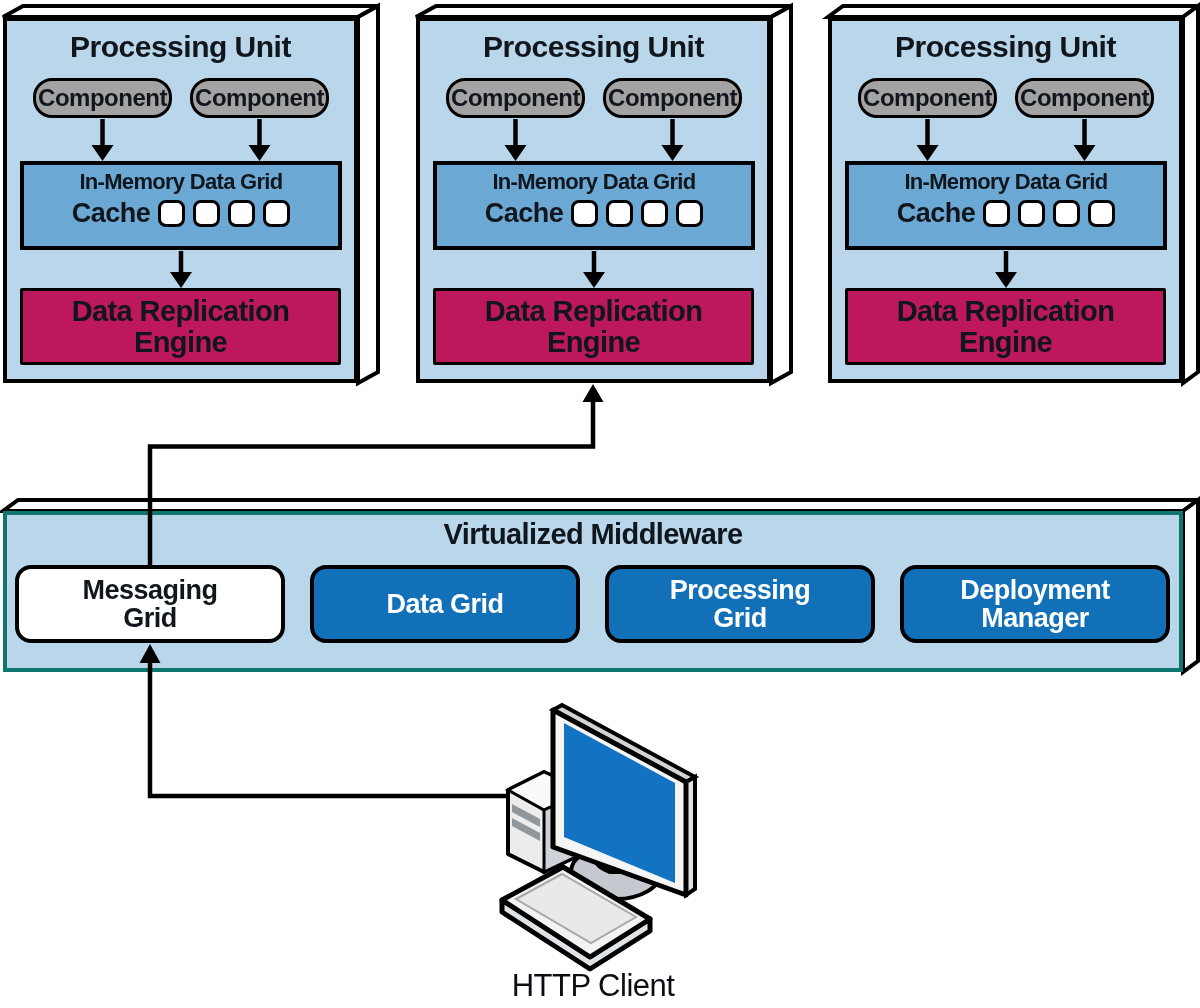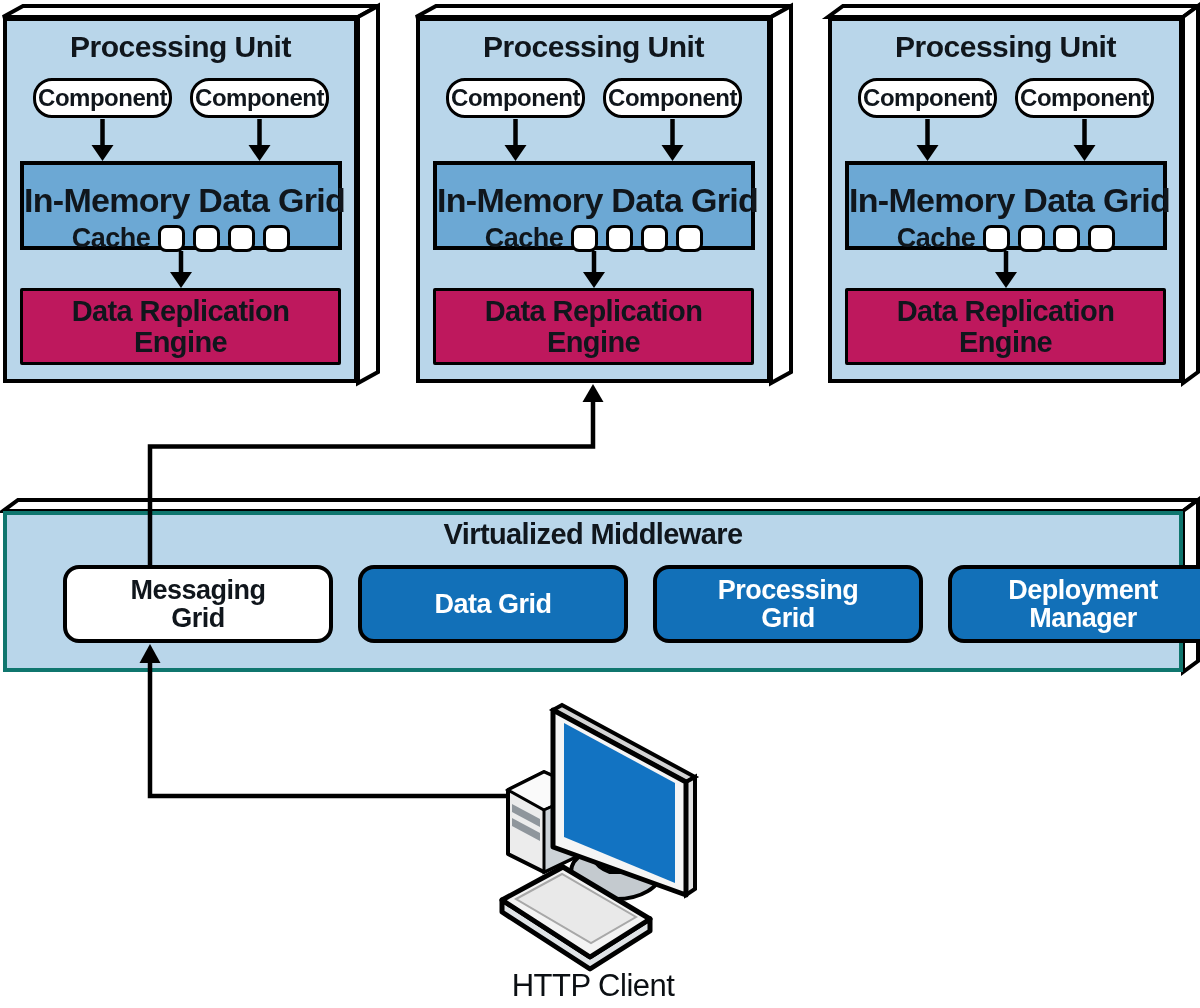--- a/index.html
+++ b/index.html
@@ -17,31 +17,31 @@
     position:absolute;top:17px;width:355px;height:366px;
     background:#B9D6EA;border:4px solid #000;z-index:1;padding-left:16px;
   }
   .unit.u1{left:3px;} .unit.u2{left:416px;} .unit.u3{left:828px;}
   .pu-title{
     position:absolute;left:0;top:9px;width:100%;text-align:center;
     font-size:30px;font-weight:700;letter-spacing:-.5px;white-space:nowrap;
   }
   .comp{
     position:absolute;top:57px;width:139px;height:40px;
-    background:#ffffff;border:3.5px solid #000;border-radius:19px;
+    background:#a3a3a3;border:3.5px solid #000;border-radius:19px;
     display:flex;align-items:center;justify-content:center;
     font-size:24px;font-weight:700;letter-spacing:-.5px;white-space:nowrap;
   }
   .comp.a{left:26px;} .comp.b{left:183px;}
   .imdg{
     position:absolute;left:13px;top:140px;width:322px;height:89px;
     background:#6CA8D4;border:4px solid #000;
   }
   .imdg-title{
-    margin-top:16px;text-align:center;font-size:34px;font-weight:700;
+    margin-top:4px;text-align:center;font-size:22px;font-weight:700;
     letter-spacing:-.7px;white-space:nowrap;
   }
   .cache-row{
     margin-top:3px;display:flex;align-items:center;justify-content:center;gap:8px;
   }
   .cache-label{font-size:27px;font-weight:700;letter-spacing:-.5px;}
   .cache-slots{display:flex;gap:8px;}
   .cache-slot{
     display:block;width:27px;height:27px;background:#fff;
     border:3.5px solid #000;border-radius:8px;
@@ -59,21 +59,21 @@
   .middleware{
     position:absolute;left:3px;top:511px;width:1180px;height:161px;
     background:#B9D6EA;border:4px solid #0f766e;z-index:1;
   }
   .mw-title{
     position:absolute;left:0;top:3px;width:100%;text-align:center;
     font-size:29px;font-weight:700;letter-spacing:-.6px;white-space:nowrap;
   }
   .mw-item{
     position:absolute;top:50px;width:270px;height:78px;border:4px solid #000;border-radius:16px;
-    display:flex;align-items:center;justify-content:center;text-align:center;margin-left:48px;
+    display:flex;align-items:center;justify-content:center;text-align:center;
   }
   .mw-item.light{background:#fff;color:#10161C;}
   .mw-item.blue{background:#1270B8;color:#fff;}
   .mw-item.i0{left:8px;} .mw-item.i1{left:303px;} .mw-item.i2{left:598px;} .mw-item.i3{left:893px;}
   .mw-item-label{
     width:190px;font-size:27px;font-weight:700;line-height:1.05;letter-spacing:-.5px;
   }
 
   
   .client-label{

